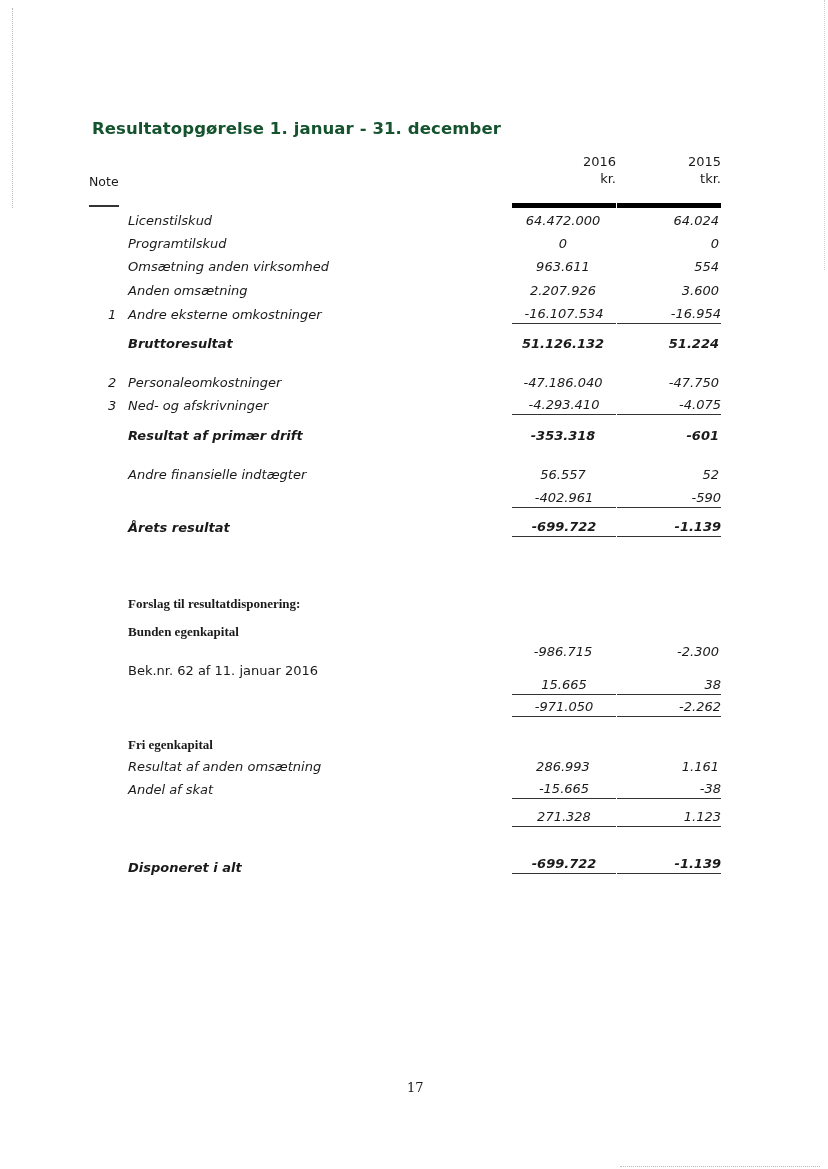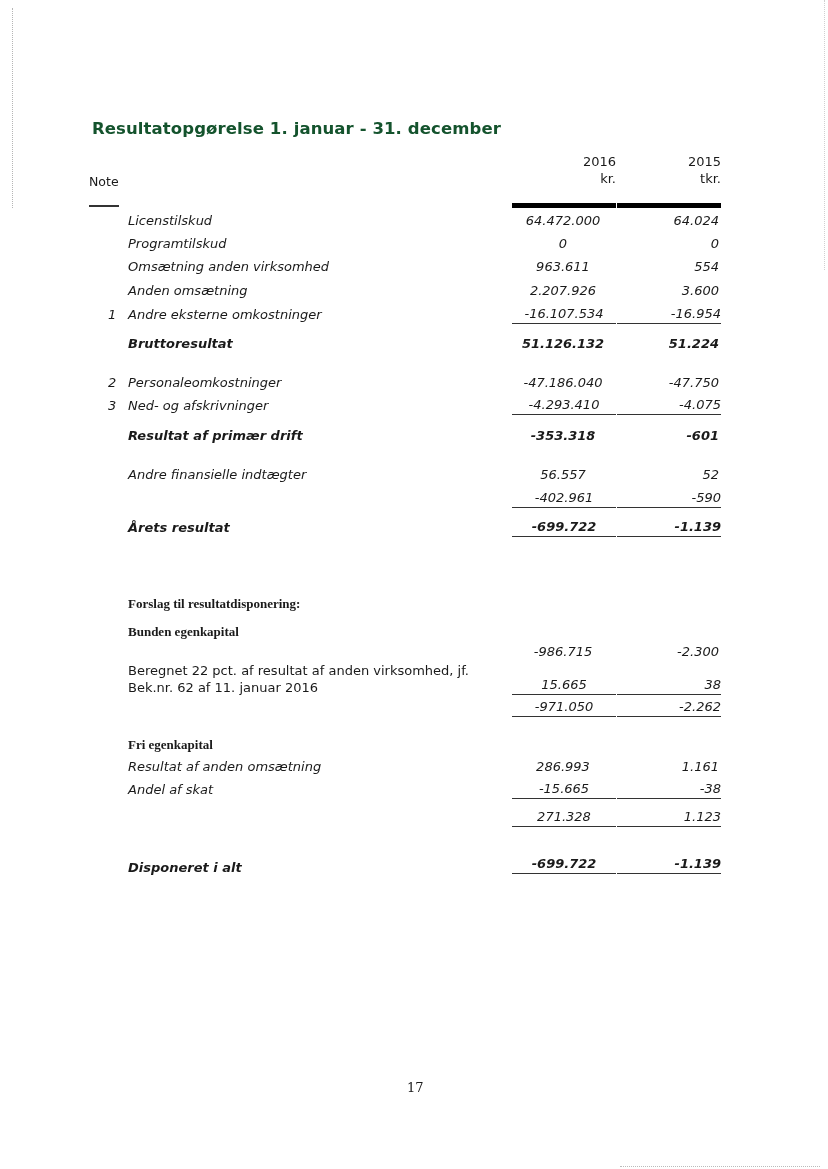--- a/index.html
+++ b/index.html
@@ -121,21 +121,20 @@
 </div>
 
 <div class="section-hdr" style="top:596px">Forslag til resultatdisponering:</div>
 <div class="section-hdr" style="top:624px">Bunden egenkapital</div>
 
 <div class="row" style="top:642px">
   <span class="v1">-986.715</span>
   <span class="v2">-2.300</span>
 </div>
 <div class="wrap-label" style="top:662px">
-  <div>Beregnet 22 pct. af resultat af anden virksomhed, jf.</div>
   <div>Bek.nr. 62 af 11. januar 2016</div>
 </div>
 <div class="row ul" style="top:676px">
   <span class="v1 w">15.665</span>
   <span class="v2 w">38</span>
 </div>
 <div class="row ul" style="top:698px">
   <span class="v1 w">-971.050</span>
   <span class="v2 w">-2.262</span>
 </div>

